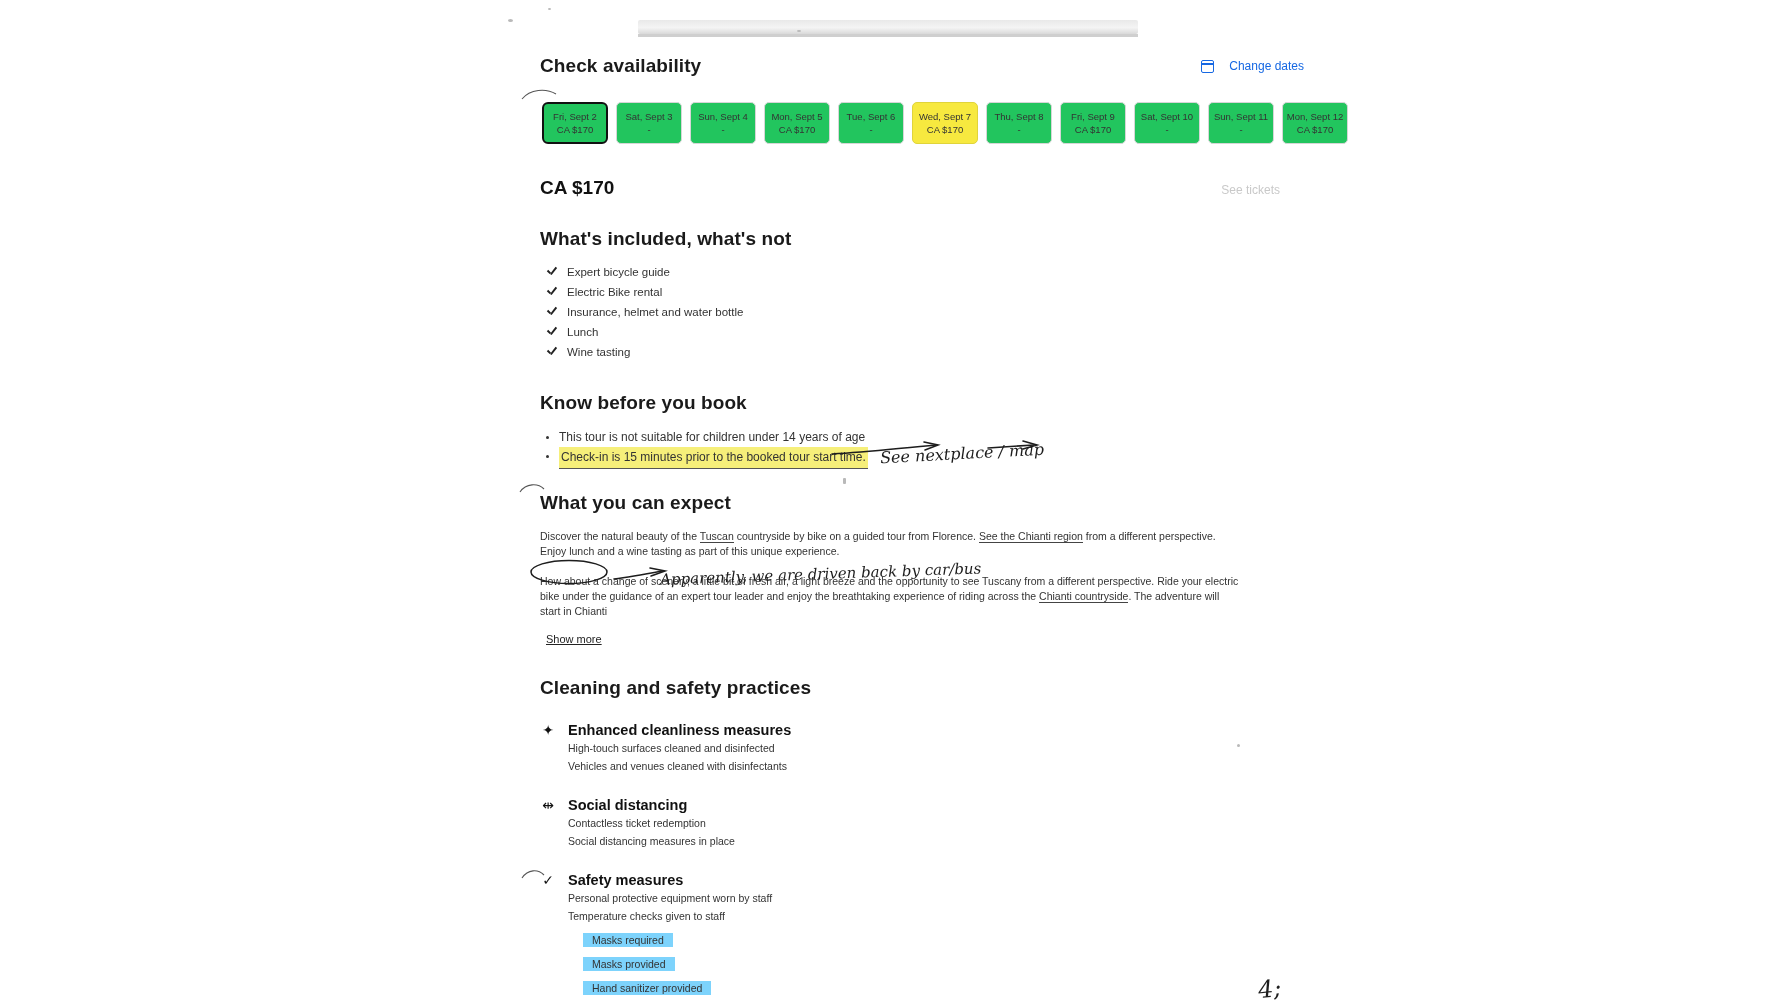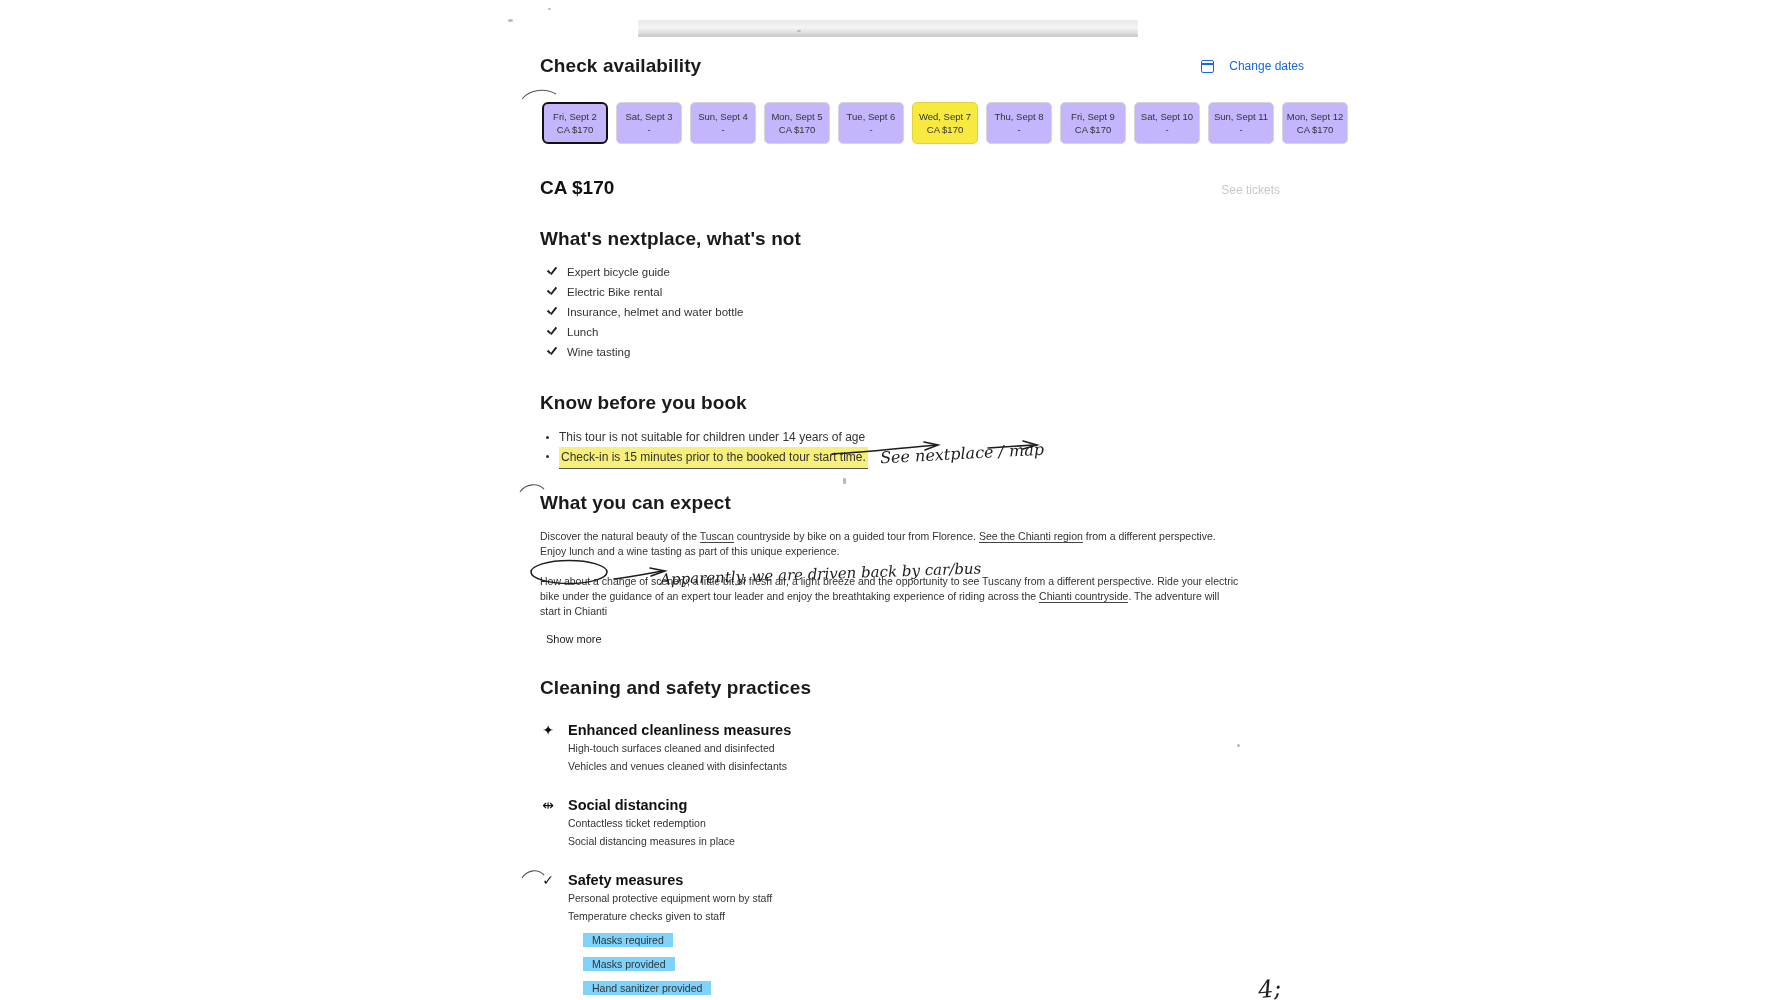--- a/index.html
+++ b/index.html
@@ -101,21 +101,21 @@
   .date-card {
     width: 66px;
     height: 42px;
     border: 1px solid #d6d6d6;
     border-radius: 5px;
     box-sizing: border-box;
     display: flex;
     flex-direction: column;
     align-items: center;
     justify-content: center;
-    background: #c4b5fd;
+    background: #22c55e;
     flex: 0 0 auto;
   }
   .date-card .d-day {
     font-size: 9.5px;
     color: #333;
     line-height: 13px;
   }
   .date-card .d-price {
     font-size: 9.5px;
     color: #333;
@@ -226,20 +226,21 @@
     line-height: 15px;
     color: #333;
     margin: 15px 0 0 0;
   }
   .ul-link { border-bottom: 1px solid #444; }
   .show-more {
     margin-top: 14px;
     margin-left: 6px;
     font-size: 11px;
     color: #222;
+    text-decoration: underline;
     display: inline-block;
   }
 
   
   .cleaning { margin-top: 30px; }
   .clean-group { margin-top: 22px; display: flex; gap: 12px; }
   .clean-icon {
     width: 16px;
     height: 18px;
     flex: 0 0 auto;
@@ -358,21 +359,21 @@
           <div class="d-price">CA $170</div>
         </div>
       </div>
 
     <div class="price-block">
       <div class="price-amount">CA $170</div>
       <div class="see-tickets">See tickets</div>
     </div>
 
     <div class="included">
-      <h2 class="section-title">What's nextplace, what's not</h2>
+      <h2 class="section-title">What's included, what's not</h2>
       <div class="incl-list" id="incl-list">
           <div class="incl-item">
             <span class="check"></span>
             <span>Expert bicycle guide</span>
           </div>
           <div class="incl-item">
             <span class="check"></span>
             <span>Electric Bike rental</span>
           </div>
           <div class="incl-item">

